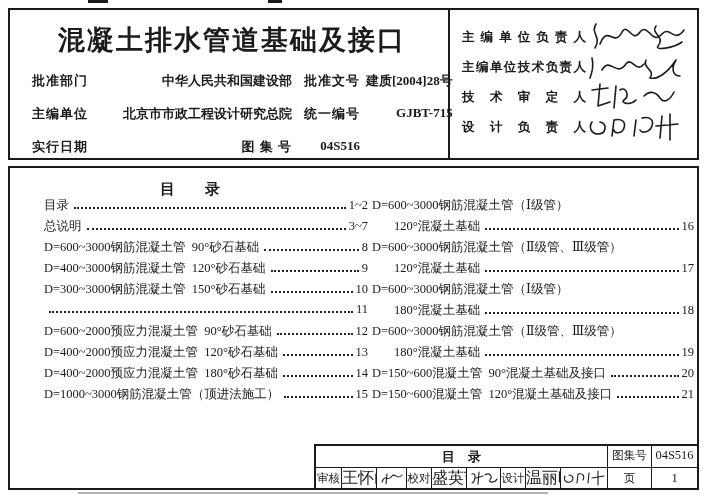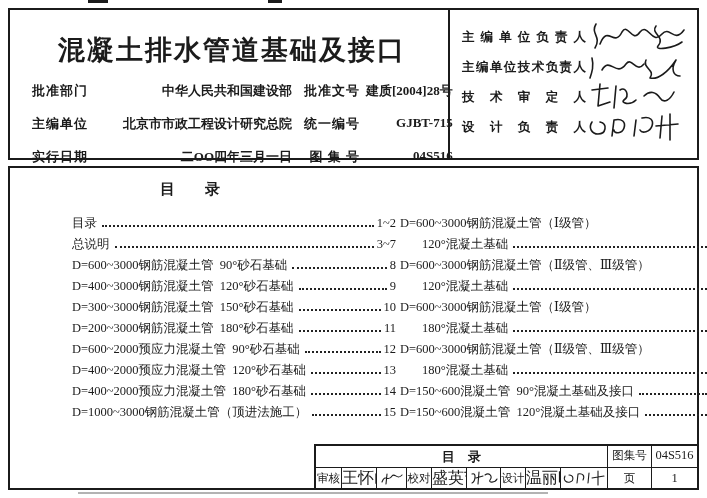--- a/index.html
+++ b/index.html
@@ -7,33 +7,33 @@
     width:707px;height:498px;position:relative;overflow:hidden;
     background:#ffffff;color:#1b1b1b;
     font-family:"Liberation Serif","DejaVu Serif",serif;
   }
   .box{position:absolute;border:2px solid #1b1b1b;box-sizing:border-box;background:#fff;}
 
   
   #header-box{left:8px;top:8px;width:691px;height:152px;display:flex;}
   #header-left{width:440px;border-right:2px solid #1b1b1b;box-sizing:border-box;padding:4px 10px 0 16px;}
   #header-right{flex:1;box-sizing:border-box;padding:12px 4px 0 12px;}
-  .doc-title{text-align:center;font-size:27px;font-weight:bold;letter-spacing:2px;margin:18px 0 14px 0;white-space:nowrap;}
+  .doc-title{text-align:center;font-size:27px;font-weight:bold;letter-spacing:2px;margin:8px 0 14px 0;white-space:nowrap;}
   .meta{display:grid;grid-template-columns:62px 198px 62px 1fr;row-gap:15px;column-gap:6px;
         font-size:13px;font-weight:bold;white-space:nowrap;text-align:right;}
   .meta .lab{letter-spacing:1px;}
   .sig-row{display:flex;align-items:center;height:30px;}
   .sig-label{font-size:12.5px;font-weight:bold;width:124px;text-align:justify;text-align-last:justify;white-space:nowrap;}
   .scribble{stroke:#1b1b1b;fill:none;stroke-width:1.6;stroke-linecap:round;stroke-linejoin:round;}
 
   
   #toc-box{left:8px;top:166px;width:691px;height:324px;padding-left:22px;}
   .toc-head{position:absolute;left:30px;top:12px;width:300px;text-align:center;
             font-size:15px;font-weight:bold;white-space:pre;}
-  .col{position:absolute;top:47px;margin-left:28px;}
+  .col{position:absolute;top:29px;}
   #col-left{left:34px;width:324px;}
   #col-right{left:362px;width:322px;}
   .row{display:flex;align-items:baseline;height:21px;font-size:12.5px;white-space:pre;}
   .row .t{flex:0 0 auto;}
   .leader{flex:1 1 auto;border-bottom:2px dotted #222;margin:0 3px 3px 5px;min-width:10px;}
   .pg{flex:0 0 auto;}
   .ind{padding-left:22px;}
 
   
   #tblock{position:absolute;right:0;bottom:0;width:383px;height:44px;
@@ -75,21 +75,20 @@
       <div class="meta">
         <span class="lab">批准部门</span>
         <span class="val">中华人民共和国建设部</span>
         <span class="lab">批准文号</span>
         <span class="val">建质[2004]28号</span>
         <span class="lab">主编单位</span>
         <span class="val">北京市市政工程设计研究总院</span>
         <span class="lab">统一编号</span>
         <span class="val">GJBT-715</span>
         <span class="lab">实行日期</span>
-        <span class="val">二OO四年三月一日</span>
         <span class="lab">图 集 号</span>
         <span class="val">04S516</span>
       </div>
     </div>
     <div id="header-right">
       <div class="sig-row">
         <span class="sig-label">主编单位负责人</span>
         <svg width="104" height="34" viewBox="0 0 104 34">
           <path class="scribble" d="M10 4 C4 14 16 16 9 28 M14 24 C22 4 28 28 36 12 C42 2 46 24 54 12 C62 2 66 26 76 14 C84 5 88 24 98 10"></path>
           <path class="scribble" d="M70 6 C64 14 80 16 72 26 C68 31 88 28 96 22"></path>
@@ -121,21 +120,21 @@
 
   <div class="box" id="toc-box">
     <div class="toc-head">目　　录</div>
 
     <div class="col" id="col-left">
       <div class="row"><span class="t">目录</span><span class="leader"></span><span class="pg">1~2</span></div>
       <div class="row"><span class="t">总说明</span><span class="leader"></span><span class="pg">3~7</span></div>
       <div class="row"><span class="t">D=600~3000钢筋混凝土管  90°砂石基础</span><span class="leader"></span><span class="pg">8</span></div>
       <div class="row"><span class="t">D=400~3000钢筋混凝土管  120°砂石基础</span><span class="leader"></span><span class="pg">9</span></div>
       <div class="row"><span class="t">D=300~3000钢筋混凝土管  150°砂石基础</span><span class="leader"></span><span class="pg">10</span></div>
-      <div class="row"><span class="t">D=200~3000钢筋混凝土管  180°砂石基础</span><span class="leader"></span><span class="pg">11</span></div>
+      <div class="row"><span class="leader"></span><span class="pg">11</span></div>
       <div class="row"><span class="t">D=600~2000预应力混凝土管  90°砂石基础</span><span class="leader"></span><span class="pg">12</span></div>
       <div class="row"><span class="t">D=400~2000预应力混凝土管  120°砂石基础</span><span class="leader"></span><span class="pg">13</span></div>
       <div class="row"><span class="t">D=400~2000预应力混凝土管  180°砂石基础</span><span class="leader"></span><span class="pg">14</span></div>
       <div class="row"><span class="t">D=1000~3000钢筋混凝土管（顶进法施工）</span><span class="leader"></span><span class="pg">15</span></div>
     </div>
 
     <div class="col" id="col-right">
       <div class="row nl"><span class="t">D=600~3000钢筋混凝土管（Ⅰ级管）</span></div>
       <div class="row ind"><span class="t">120°混凝土基础</span><span class="leader"></span><span class="pg">16</span></div>
       <div class="row nl"><span class="t">D=600~3000钢筋混凝土管（Ⅱ级管、Ⅲ级管）</span></div>

